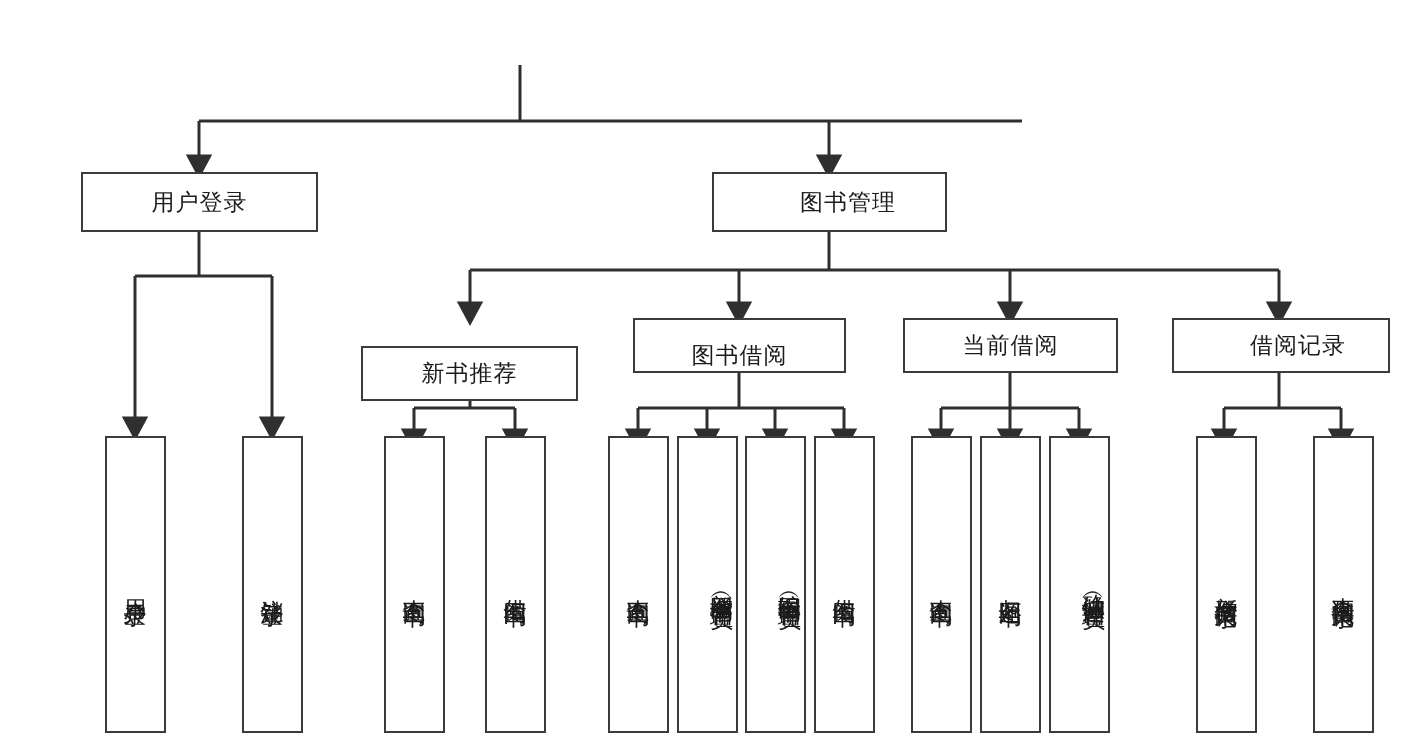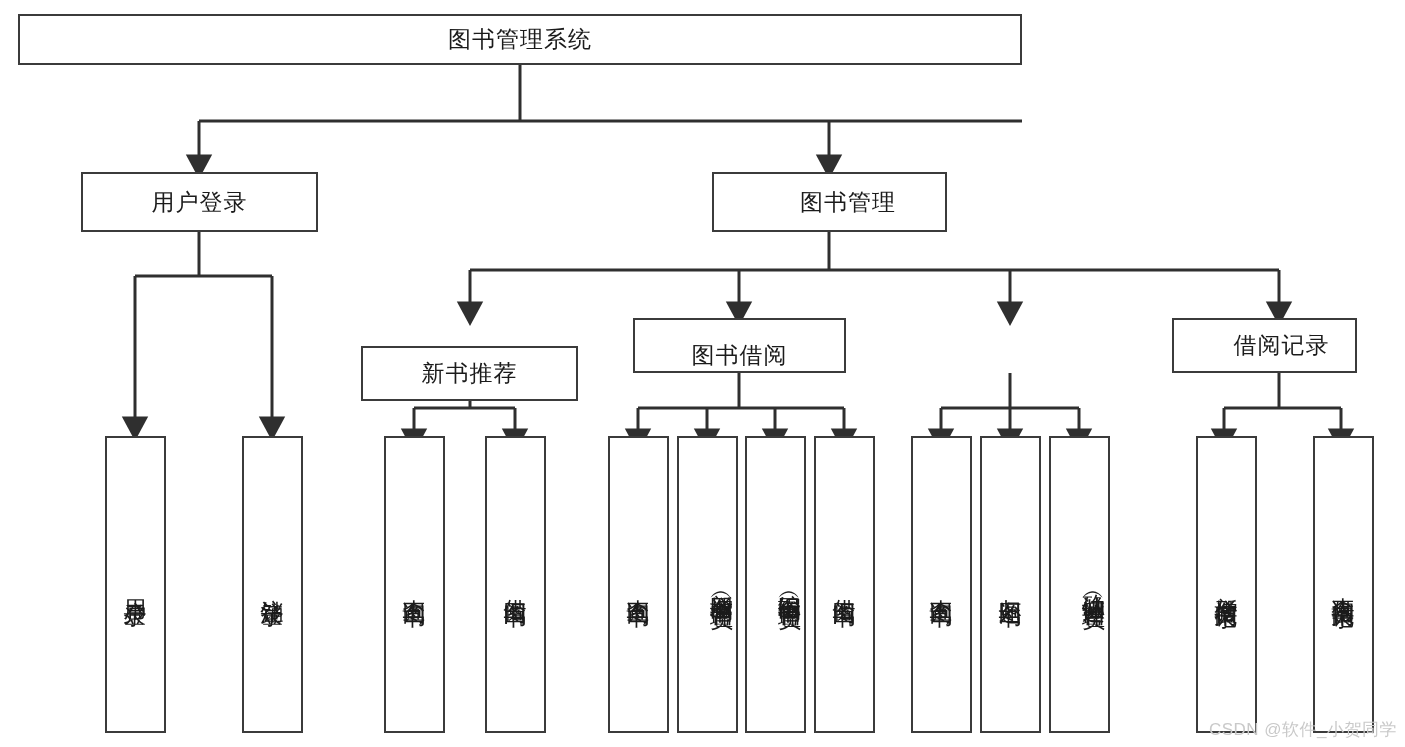--- a/index.html
+++ b/index.html
@@ -63,38 +63,38 @@
       <path d="M1010,408 L1010,432" marker-end="url(#ah)"></path>
       <path d="M1079,408 L1079,432" marker-end="url(#ah)"></path>
 
       <path d="M1279,373 L1279,408"></path>
       <path d="M1224,408 L1341,408"></path>
       <path d="M1224,408 L1224,432" marker-end="url(#ah)"></path>
       <path d="M1341,408 L1341,432" marker-end="url(#ah)"></path>
     </g>
   </svg>
 
-  <div class="node h" style="left:18px;top:14px;width:1004px;height:51px;">
-    <span>图书管理系统</span>
-  </div>
 
   <div class="node h" style="left:81px;top:172px;width:237px;height:60px;">
     <span>用户登录</span>
   </div>
   <div class="node h" style="left:712px;top:172px;width:235px;height:60px;padding-left:37px;">
     <span>图书管理</span>
   </div>
 
   <div class="node h" style="left:361px;top:318px;width:217px;height:55px;margin-top:28px;">
     <span>新书推荐</span>
   </div>
   <div class="node h" style="left:633px;top:318px;width:213px;height:55px;align-items:flex-end;">
     <span>图书借阅</span>
   </div>
-  <div class="node h" style="left:1172px;top:318px;width:185px;height:55px;padding-left:34px;">
+  <div class="node h" style="left:903px;top:318px;width:215px;height:55px;">
+    <span>当前借阅</span>
+  </div>
+  <div class="node h" style="left:1172px;top:318px;width:218px;height:55px;padding-left:34px;">
     <span>借阅记录</span>
   </div>
 
   <div class="node v mid" style="left:105px;top:436px;width:61px;height:297px;">
     <span>用户登录</span>
   </div>
   <div class="node v mid" style="left:242px;top:436px;width:61px;height:297px;">
     <span>注销登录</span>
   </div>
 
@@ -128,15 +128,14 @@
     <span>确认归还（管理员）</span>
   </div>
 
   <div class="node v mid" style="left:1196px;top:436px;width:61px;height:297px;">
     <span>新增借阅记录</span>
   </div>
   <div class="node v mid" style="left:1313px;top:436px;width:61px;height:297px;">
     <span>查询借阅记录</span>
   </div>
 
-  <div id="watermark">CSDN @软件_小贺同学</div>
 
 </div>
 
 </body></html>

